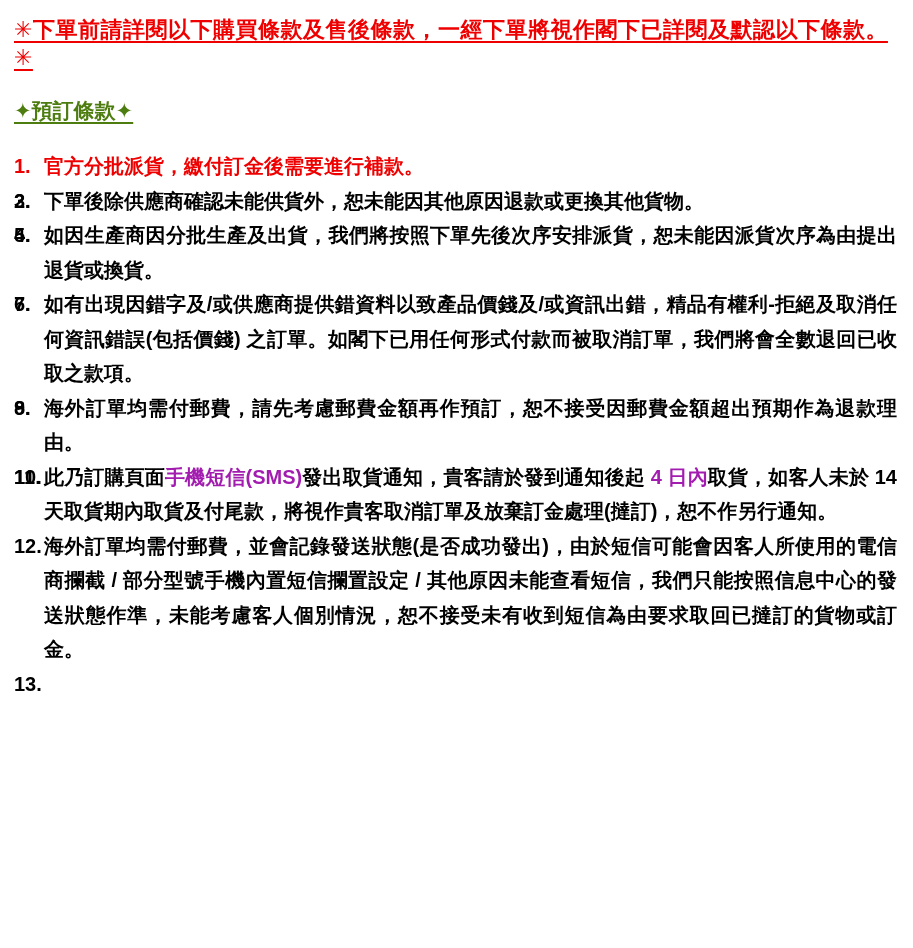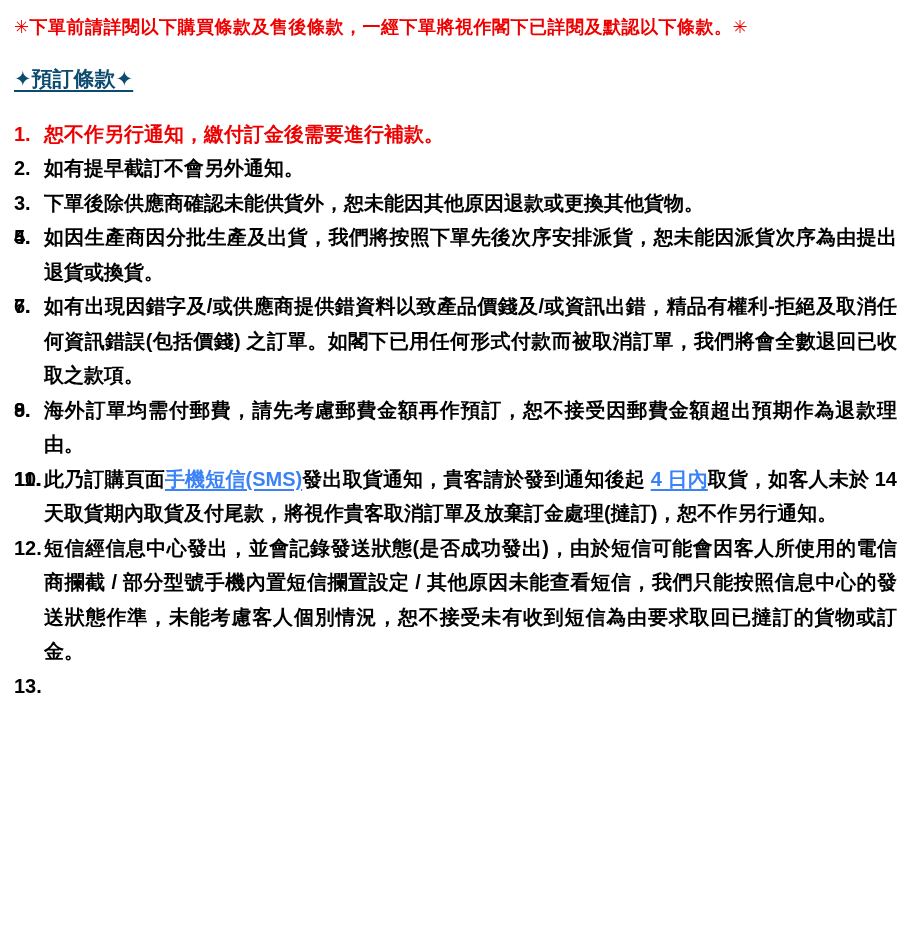--- a/index.html
+++ b/index.html
@@ -15,28 +15,29 @@
     color: #000000;
     box-sizing: border-box;
     overflow: hidden;
   }
   .doc {
     padding: 14px 16px 10px 10px;
     box-sizing: border-box;
   }
   .notice {
     color: #ee0000;
+    text-decoration: underline;
     text-underline-offset: 4px;
-    font-size: 18px;
+    font-size: 22px;
     line-height: 1.25;
     margin: 2px 0 0 4px;
     letter-spacing: 0.5px;
   }
   .section-title {
-    color: #0c4a6e;
+    color: #4d7c0f;
     text-decoration: underline;
     text-underline-offset: 4px;
     font-size: 21px;
     margin: 26px 0 0 4px;
   }
   ol.terms {
     list-style: none;
     margin: 24px 0 0 0;
     padding: 0;
   }
@@ -51,43 +52,42 @@
   ol.terms li .num {
     position: absolute;
     left: 4px;
     top: 0;
     text-align: left;
   }
   ol.terms li.red-item {
     color: #ee0000;
   }
   .seg-red-underline {
-    color: #3b82f6;
-    text-decoration: underline;
+    color: #a21caf;
     text-underline-offset: 3px;
   }
 </style>
 </head>
 <body>
 
 <div class="doc">
   <div class="notice">✳下單前請詳閱以下購買條款及售後條款，一經下單將視作閣下已詳閱及默認以下條款。✳</div>
 
   <div class="section-title">✦預訂條款✦</div>
 
   <ol class="terms">
-      <li class="red-item"><span class="num">1.</span><span><span>恕不作另行通知，繳付訂金後需要進行補款。</span></span></li>
-      <li><span class="num">2.</span><span><span>如有提早截訂不會另外通知。</span></span></li>
+      <li class="red-item"><span class="num">1.</span><span><span>官方分批派貨，繳付訂金後需要進行補款。</span></span></li>
+      <li><span class="num">2.</span></li>
       <li><span class="num">3.</span><span><span>下單後除供應商確認未能供貨外，恕未能因其他原因退款或更換其他貨物。</span></span></li>
       <li><span class="num">4.</span></li>
       <li><span class="num">5.</span><span><span>如因生產商因分批生產及出貨，我們將按照下單先後次序安排派貨，恕未能因派貨次序為由提出退貨或換貨。</span></span></li>
       <li><span class="num">6.</span></li>
       <li><span class="num">7.</span><span><span>如有出現因錯字及/或供應商提供錯資料以致產品價錢及/或資訊出錯，精品有權利-拒絕及取消任何資訊錯誤(包括價錢) 之訂單。如閣下已用任何形式付款而被取消訂單，我們將會全數退回已收取之款項。</span></span></li>
       <li><span class="num">8.</span></li>
       <li><span class="num">9.</span><span><span>海外訂單均需付郵費，請先考慮郵費金額再作預訂，恕不接受因郵費金額超出預期作為退款理由。</span></span></li>
       <li><span class="num">10.</span></li>
       <li><span class="num">11.</span><span><span>此乃訂購頁面</span><span class="seg-red-underline">手機短信(SMS)</span><span>發出取貨通知，貴客請於發到通知後起 </span><span class="seg-red-underline">4 日內</span><span>取貨，如客人未於 14 天取貨期內取貨及付尾款，將視作貴客取消訂單及放棄訂金處理(撻訂)，恕不作另行通知。</span></span></li>
-      <li><span class="num">12.</span><span><span>短信經信息中心發出，並會記錄發送狀態(是否成功發出)，由於短信可能會因客人所使用的電信商攔截 / 部分型號手機內置短信攔置設定 / 其他原因未能查看短信，我們只能按照信息中心的發送狀態作準，未能考慮客人個別情況，恕不接受未有收到短信為由要求取回已撻訂的貨物或訂金。</span></span></li>
+      <li><span class="num">12.</span><span><span>海外訂單均需付郵費，並會記錄發送狀態(是否成功發出)，由於短信可能會因客人所使用的電信商攔截 / 部分型號手機內置短信攔置設定 / 其他原因未能查看短信，我們只能按照信息中心的發送狀態作準，未能考慮客人個別情況，恕不接受未有收到短信為由要求取回已撻訂的貨物或訂金。</span></span></li>
       <li>
         <span class="num">13.</span>
       </li>
     </ol>
 </div>
 
 </body></html>

